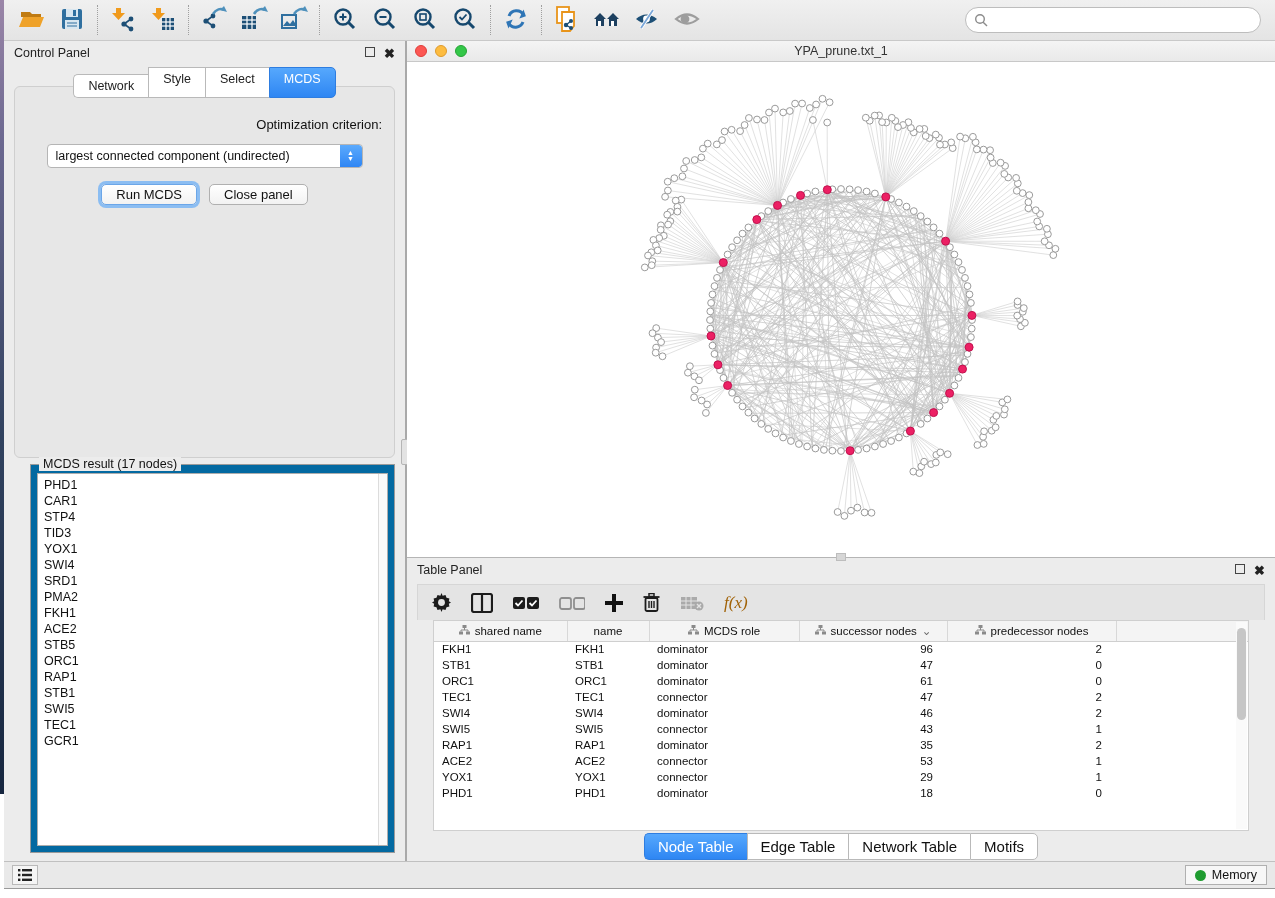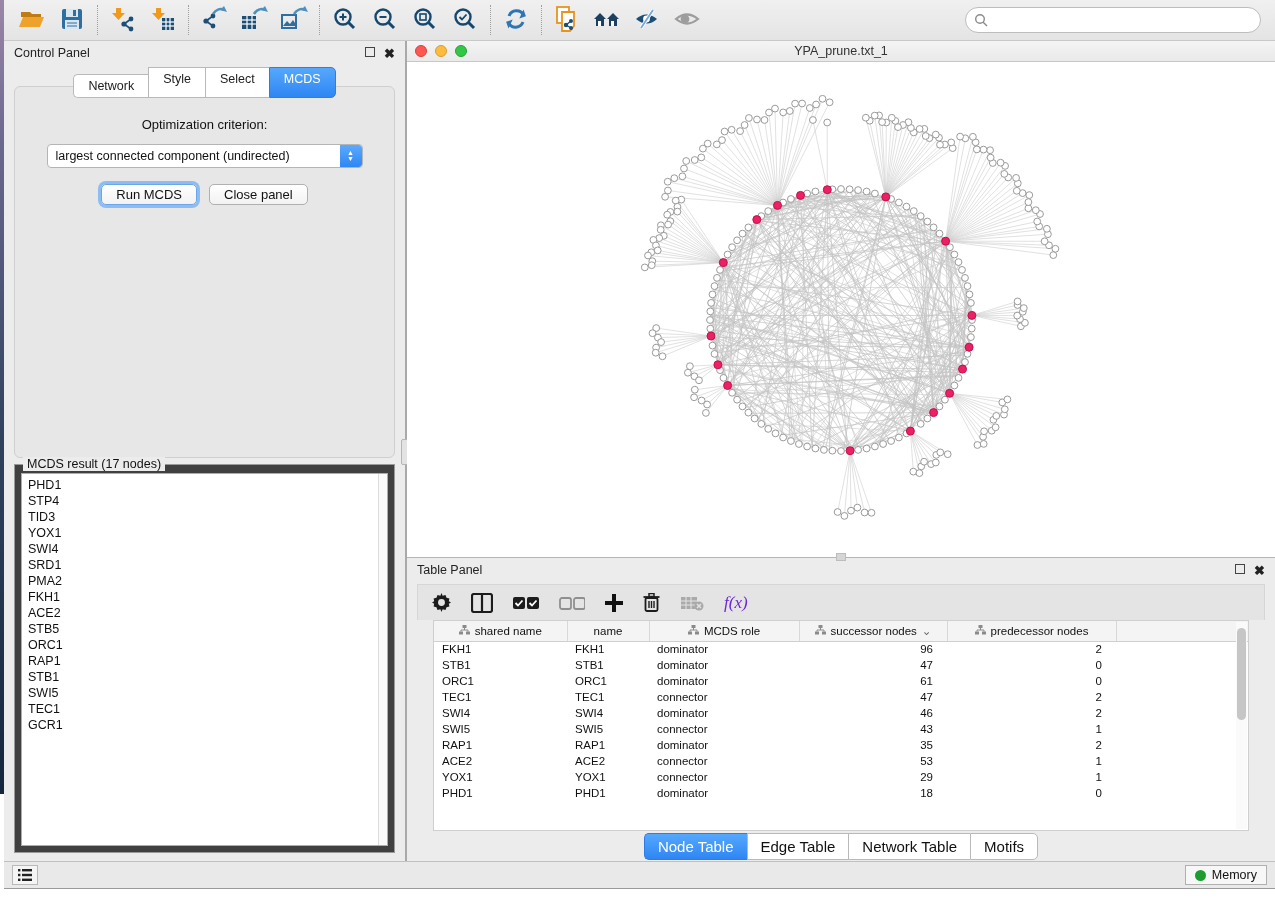--- a/index.html
+++ b/index.html
@@ -33,33 +33,33 @@
 
   .cp-tabs { display:flex; justify-content:center; margin:2px 0 0 0; position:relative; z-index:2; }
   .cp-tab { padding:4px 14px; background:#fff; border:1px solid #b9b9b9; border-right:none;
     font-size:12.5px; color:#222; cursor:default; }
   .cp-tab:first-child { border-radius:5px 0 0 5px;margin-top:7px; }
   .cp-tab:last-child { border-right:1px solid #b9b9b9; border-radius:0 5px 5px 0; }
   .cp-tab.active { background:linear-gradient(#56a8fd,#2e86f3); color:#fff; border-color:#2e7de0; }
 
   .cp-inner { margin:-12px 10px 0 10px; padding:30px 12px 12px 12px; background:#e7e7e7;
     border:1px solid #cfcfcf; border-radius:6px; height:372px; flex:0 0 auto; }
-  .opt-label { text-align:center; font-size:13px; color:#111; margin-bottom:12px; }
+  .opt-label { text-align:right; font-size:13px; color:#111; margin-bottom:12px; }
   .dropdown { display:flex; align-items:stretch; width:316px; height:24px; margin:0 auto 16px auto;
     background:#fff; border:1px solid #b5b5b5; border-radius:4px; overflow:hidden; cursor:default; }
   .dropdown .dd-text { flex:1; display:flex; align-items:center; padding:8px 8px; font-size:12.5px; white-space:nowrap; }
   .dropdown .dd-stepper { width:22px; background:linear-gradient(#5baafd,#2f86f4); display:flex; flex-direction:column;
     align-items:center; justify-content:center; color:#fff; font-size:7px; line-height:6px; border-radius:0 3px 3px 0; }
   .btn-row { display:flex; justify-content:center; gap:12px; }
   .mac-btn { background:linear-gradient(#ffffff,#f2f2f2); border:1px solid #b0b0b0; border-radius:5px;
     padding:2px 14px; font-size:13px; color:#111; cursor:default; }
   .mac-btn.focused { box-shadow:0 0 0 3px #8bbdf2; border-color:#6ba6e8; }
 
-  .result-box { margin:6px 10px 8px 10px; flex:1; border:1px solid #9a9a9a; position:relative;
-    background:#404040; min-height:0; }
+  .result-box { margin:6px 10px 8px 26px; flex:1; border:1px solid #9a9a9a; position:relative;
+    background:#0369a1; min-height:0; }
   .result-legend { position:absolute; top:-8px; left:8px; background:#ececec; padding:0 4px; font-size:12.5px; }
   .result-list { position:absolute; left:6px; right:6px; top:8px; bottom:6px; background:#fff;
     border:1px solid #adadad; overflow:hidden; display:flex; }
   .result-items { flex:1; padding:3px 6px; font-size:12.5px; line-height:16px; }
   .result-scroll { width:9px; background:#fafafa; border-left:1px solid #dcdcdc; }
 
   
   .vsplit { width:2px; background:#a9a9a9; position:relative; flex:0 0 auto; }
   .vsplit .grip { position:absolute; top:398px; left:-4px; width:9px; height:26px; background:#e3e3e3;
     border:1px solid #b5b5b5; border-radius:2px; }
@@ -77,21 +77,21 @@
   .net-canvas { height:495px; background:#fff; position:relative; flex:0 0 auto; }
   .net-canvas svg { position:absolute; inset:0; }
   .net-grip { position:absolute; bottom:-4px; left:50%; margin-left:-5px; width:10px; height:8px;
     background:#d6d6d6; border:1px solid #bdbdbd; }
 
   
   .tpanel { flex:1; background:#ececec; display:flex; flex-direction:column; border-top:1px solid #b5b5b5; min-height:0; }
   .t-toolbar { height:36px; margin:2px 10px 0 10px; background:#e4e4e4; border:1px solid #d6d6d6; border-bottom:none;
     display:flex; align-items:center; gap:20px; padding:0 14px; flex:0 0 auto; }
   .t-icon { display:flex; align-items:center; cursor:default; }
-  .fx { font-family:"Liberation Serif", serif; font-style:italic; font-size:17px; color:#6d28d9; }
+  .fx { font-family:"Liberation Serif", serif; font-style:italic; font-size:17px; color:#a16207; }
 
   .tbl-wrap { margin:0 26px; background:#fff; border:1px solid #cfcfcf; flex:1; position:relative; overflow:hidden; }
   table.ntable { border-collapse:collapse; width:842px; table-layout:fixed; }
   .ntable th { background:#f4f4f4; border-right:1px solid #d8d8d8; border-bottom:1px solid #cfcfcf;
     font-weight:normal; font-size:11.5px; height:20px; padding:0 4px; white-space:nowrap; }
   .ntable th .thc { display:flex; align-items:center; justify-content:center; gap:5px; }
   .ntable td { font-size:11.5px; height:16px; padding:0 14px 0 8px; white-space:nowrap; }
   .ntable td.num { text-align:right; }
   .tbl-scroll { position:absolute; right:1px; top:1px; bottom:1px; width:11px; background:#fafafa; }
   .tbl-thumb { position:absolute; right:1px; top:6px; width:9px; height:92px; background:#c6c6c6; border-radius:5px; }
@@ -305,20 +305,21 @@
         <div class="btn-row">
           <button class="mac-btn focused">Run MCDS</button>
           <button class="mac-btn">Close panel</button>
         </div>
       </div>
       <div class="result-box">
         <span class="result-legend">MCDS result (17 nodes)</span>
         <div class="result-list">
           <div class="result-items" id="mcds-list">
                 <div>PHD1</div>
+                <div>CAR1</div>
                 <div>STP4</div>
                 <div>TID3</div>
                 <div>YOX1</div>
                 <div>SWI4</div>
                 <div>SRD1</div>
                 <div>PMA2</div>
                 <div>FKH1</div>
                 <div>ACE2</div>
                 <div>STB5</div>
                 <div>ORC1</div>

